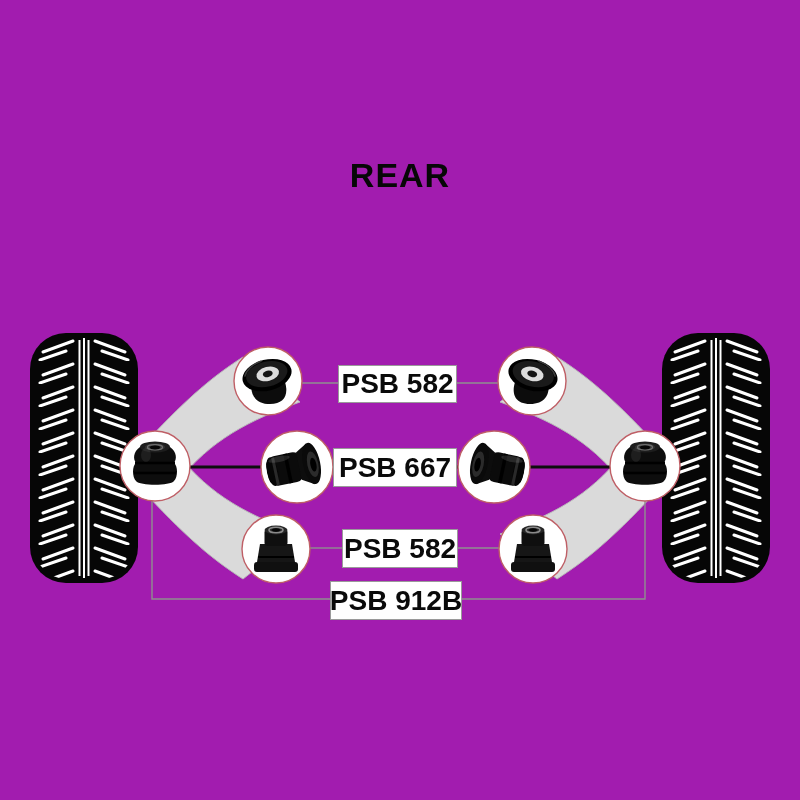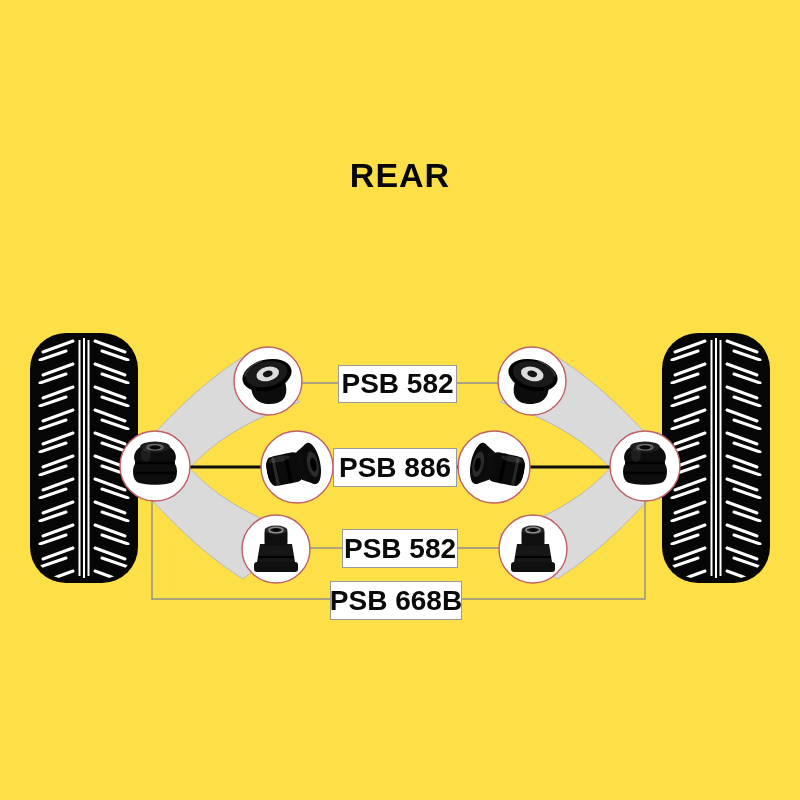--- a/index.html
+++ b/index.html
@@ -1,17 +1,17 @@
 <!DOCTYPE html>
 <html><head>
 <meta charset="utf-8">
 <style>
   html,body{margin:0;padding:0;background:#ffffff;}
   .stage{
-    position:relative;width:800px;height:800px;background:#fde047;
+    position:relative;width:800px;height:800px;background:#a21caf;
     font-family:"Liberation Sans",sans-serif;overflow:hidden;
   }
   .diagram-svg{position:absolute;left:0;top:0;}
   .title{
     position:absolute;left:280px;top:156px;width:240px;text-align:center;
     font-size:34px;font-weight:bold;letter-spacing:1px;color:#070707;
   }
   .plabel{
     position:absolute;display:flex;align-items:center;justify-content:center;
     background:#ffffff;border:1.3px solid #9a9a9a;font-weight:bold;
@@ -149,17 +149,17 @@
     <use href="#bush-top" transform="translate(532,379) scale(-1,1)"></use>
     <use href="#bush-side" transform="translate(155,464)"></use>
     <use href="#bush-side" transform="translate(645,464)"></use>
     <use href="#bush-mid" transform="translate(295,467)"></use>
     <use href="#bush-mid" transform="translate(496,467) scale(-1,1)"></use>
     <use href="#bush-low" transform="translate(276,548)"></use>
     <use href="#bush-low" transform="translate(533,548)"></use>
   </svg>
 
   <div class="plabel" id="lbl-top">PSB 582</div>
-  <div class="plabel" id="lbl-mid">PSB 886</div>
+  <div class="plabel" id="lbl-mid">PSB 667</div>
   <div class="plabel" id="lbl-low">PSB 582</div>
-  <div class="plabel" id="lbl-bot">PSB 668B</div>
+  <div class="plabel" id="lbl-bot">PSB 912B</div>
 
 </div>
 
 </body></html>

